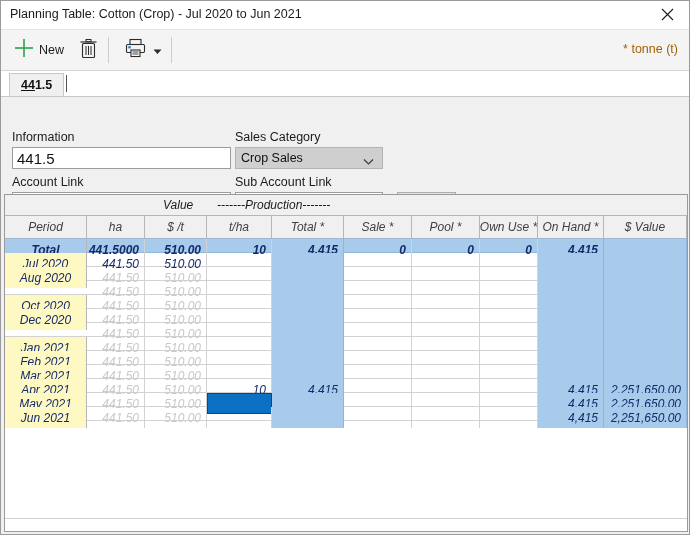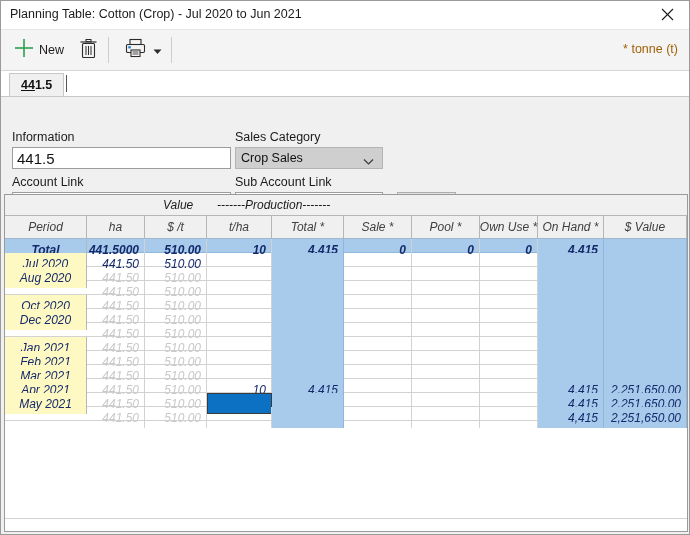--- a/index.html
+++ b/index.html
@@ -571,20 +571,21 @@
           <div class="cell num dim" style="left: 140px; width: 62px;">510.00</div>
           <div class="cell num selected" style="left: 202px; width: 65px;"></div>
           <div class="cell num ro" style="left: 267px; width: 72px;"></div>
           <div class="cell num" style="left: 339px; width: 68px;"></div>
           <div class="cell num" style="left: 407px; width: 68px;"></div>
           <div class="cell num" style="left: 475px; width: 58px;"></div>
           <div class="cell num ro" style="left: 533px; width: 66px;">4,415</div>
           <div class="cell num ro" style="left: 599px; width: 83px;">2,251,650.00</div>
         </div>
         <div class="row">
+          <div class="cell period" style="left: 0px; width: 82px;">Jun 2021</div>
           <div class="cell num dim" style="left: 82px; width: 58px;">441.50</div>
           <div class="cell num dim" style="left: 140px; width: 62px;">510.00</div>
           <div class="cell num" style="left: 202px; width: 65px;"></div>
           <div class="cell num ro" style="left: 267px; width: 72px;"></div>
           <div class="cell num" style="left: 339px; width: 68px;"></div>
           <div class="cell num" style="left: 407px; width: 68px;"></div>
           <div class="cell num" style="left: 475px; width: 58px;"></div>
           <div class="cell num ro" style="left: 533px; width: 66px;">4,415</div>
           <div class="cell num ro" style="left: 599px; width: 83px;">2,251,650.00</div>
         </div>

